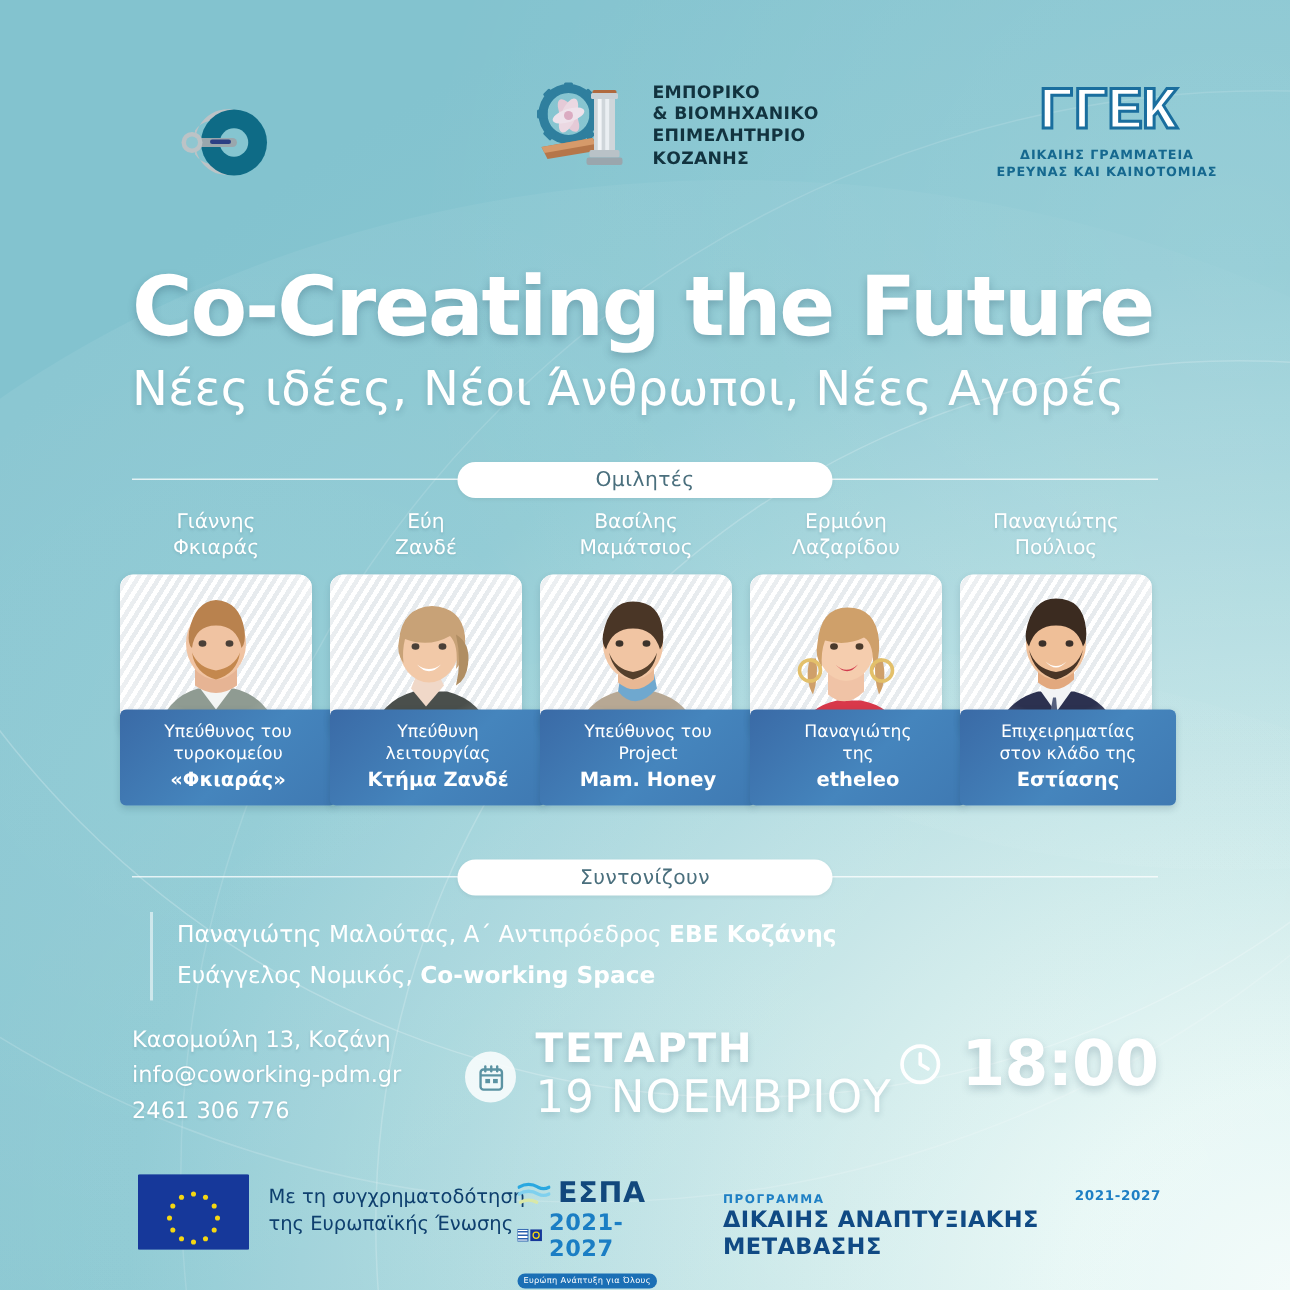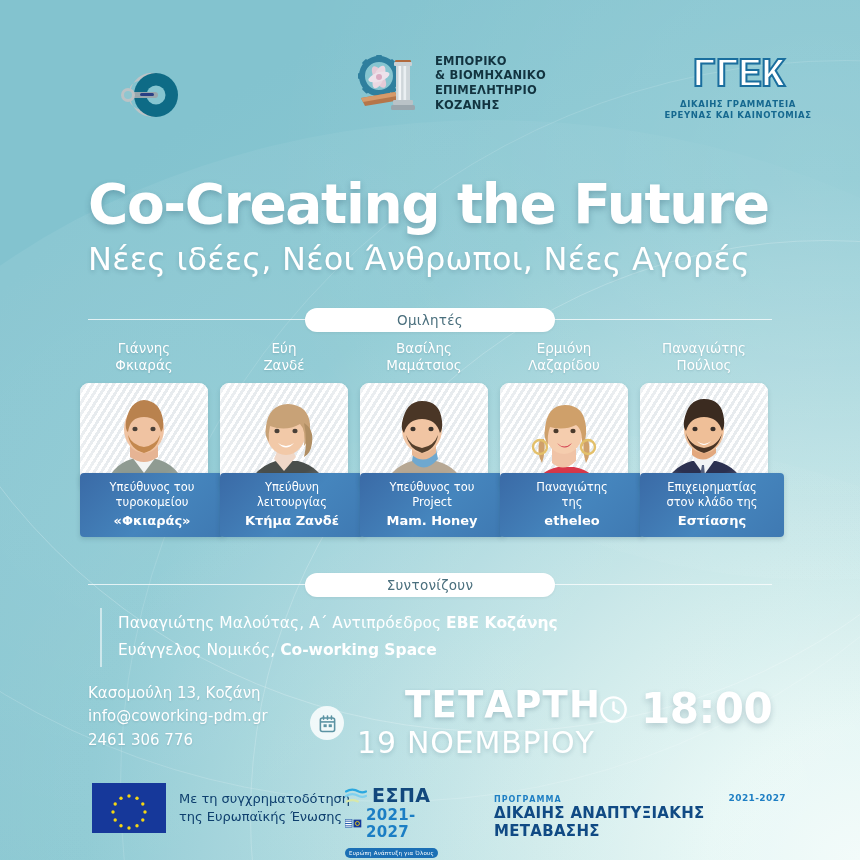--- a/index.html
+++ b/index.html
@@ -98,38 +98,38 @@
   .mod-row{color:#ffffff;font-size:15.5px;line-height:1.5;margin:4px 0;}
   .mod-row b{font-weight:700;}
   .mod-name{font-weight:400;}
 
   
   .contact{position:absolute;left:88px;top:682px;color:#ffffff;font-size:15px;line-height:1.55;
            text-shadow:0 1px 2px rgba(30,70,90,.16);}
   .datewrap{position:absolute;left:310px;top:686px;display:flex;align-items:center;gap:13px;}
   .icon-circ{width:34px;height:34px;border-radius:50%;background:rgba(255,255,255,.82);
              display:flex;align-items:center;justify-content:center;}
-  .dayline{font-size:37px;font-weight:700;color:#ffffff;letter-spacing:1.2px;line-height:1.05;
-           text-shadow:0 2px 4px rgba(30,70,90,.22);margin-left:48px;}
+  .dayline{font-size:27px;font-weight:700;color:#ffffff;letter-spacing:1.2px;line-height:1.05;
+           text-shadow:0 2px 4px rgba(30,70,90,.22);}
   .dateline{font-size:30px;color:#ffffff;letter-spacing:.8px;line-height:1.2;
             text-shadow:0 2px 4px rgba(30,70,90,.18);}
   .timewrap{position:absolute;left:598px;top:688px;display:flex;align-items:center;gap:12px;}
   .time{font-size:42px;font-weight:700;color:#ffffff;letter-spacing:-.5px;line-height:1;
         text-shadow:0 3px 6px rgba(30,70,90,.22);}
 
   
   .eu{position:absolute;left:92px;top:783px;display:flex;align-items:center;gap:13px;}
   .eu-flag{width:74px;height:50px;background:#16389a;position:relative;border-radius:1px;}
   .eu-txt{font-size:13px;font-weight:400;color:#0e3f6e;line-height:1.35;}
   .espa{position:absolute;left:345px;top:786px;width:100px;}
   .espa-word{font-size:19px;font-weight:700;color:#12487d;letter-spacing:.5px;line-height:1;}
   .espa-years{font-size:15px;font-weight:700;color:#1b7ec4;letter-spacing:.3px;line-height:1.1;}
   .espa-tag{margin-top:2px;background:#1b6fb5;color:#fff;font-size:5.5px;padding:2px 4px;border-radius:6px;
             letter-spacing:.2px;display:inline-block;}
-  .prog{position:absolute;left:494px;top:795px;width:300px;}
+  .prog{position:absolute;left:482px;top:795px;width:300px;}
   .prog-kicker{font-size:8px;font-weight:700;color:#1e7fc4;letter-spacing:1px;}
   .prog-main{font-size:15px;font-weight:700;color:#104a84;letter-spacing:.3px;line-height:1.2;}
   .prog-years{position:absolute;right:8px;top:-2px;font-size:9px;font-weight:700;color:#1e7fc4;letter-spacing:.4px;}
 </style>
 </head>
 <body>
 
 <div id="poster">
 
   <div class="swoosh sw1"></div>

